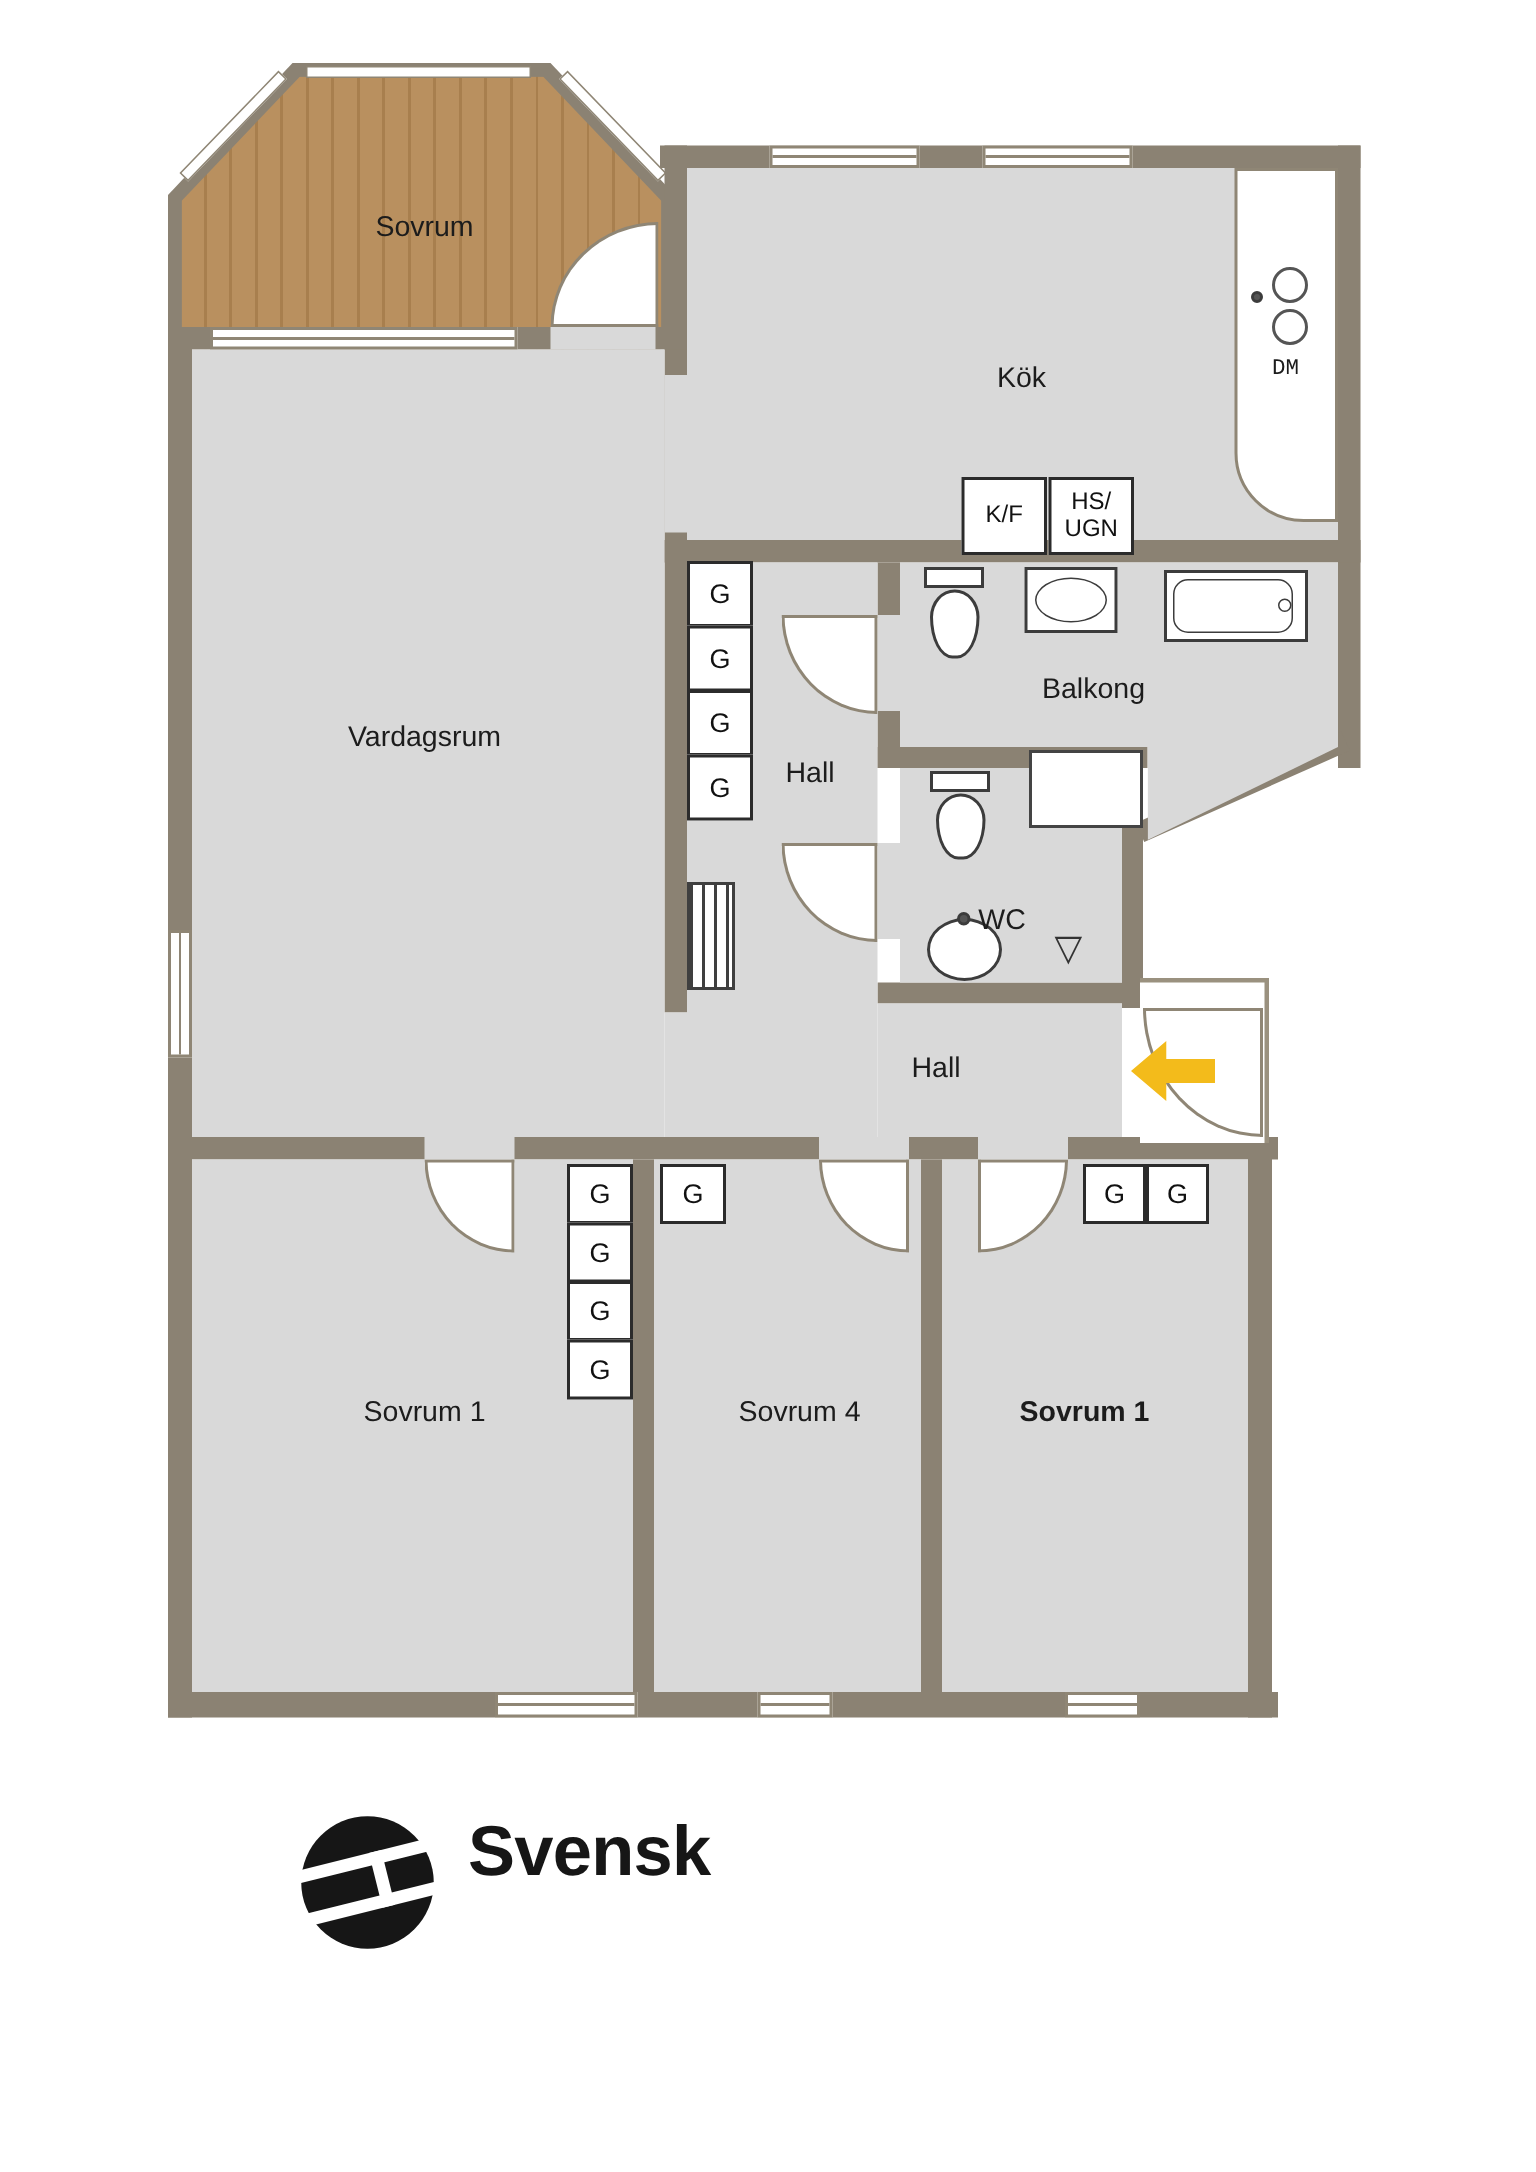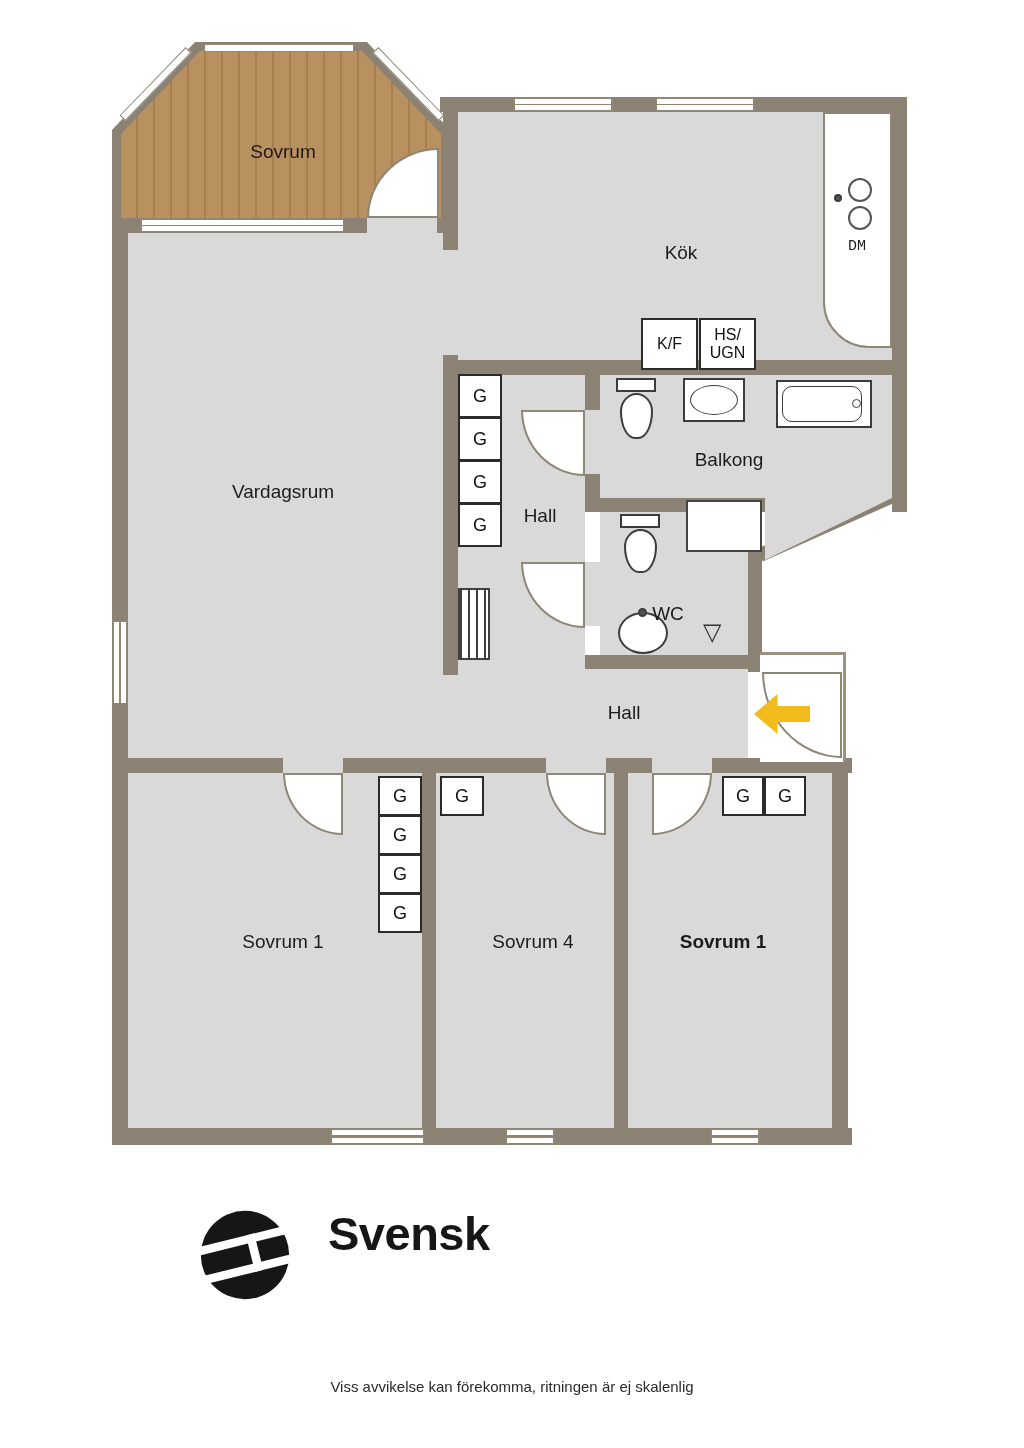--- a/index.html
+++ b/index.html
@@ -32,21 +32,21 @@
     background:repeating-linear-gradient(90deg,#b9905f 0 15px,#a87f4e 15px 17px);
     clip-path:polygon(0px 83px,79px 0px,241px 0px,320px 83px,320px 182px,0px 182px);}
   .railwin{position:absolute;background:#fff;border:1px solid #8f8675;box-sizing:border-box;}
   .radiator{position:absolute;left:458px;top:588px;width:32px;height:72px;border:2px solid #3f3f3f;box-sizing:border-box;
     background:repeating-linear-gradient(90deg,#3f3f3f 0 2px,#ffffff 2px 8px);}
   .arrow{position:absolute;left:754px;top:694px;width:56px;height:40px;background:#f3bb1b;
     clip-path:polygon(0 50%,42% 0,42% 30%,100% 30%,100% 70%,42% 70%,42% 100%);}
   .alcove{position:absolute;left:760px;top:652px;width:86px;height:110px;background:#ffffff;
     border-top:3px solid #9a917f;border-right:3px solid #9a917f;box-sizing:border-box;}
   .drain{position:absolute;left:703px;top:618px;font-size:24px;color:#333;}
-  .brand{position:absolute;left:328px;top:1208px;color:#161616;font-weight:600;font-size:47px;line-height:51px;letter-spacing:-0.5px;}
+  .brand{position:absolute;left:312px;top:1208px;color:#161616;font-weight:600;font-size:47px;line-height:51px;letter-spacing:-0.5px;}
   .brand span{display:block;}
   .footer{position:absolute;left:0;top:1378px;width:100%;text-align:center;font-size:15px;color:#2a2a2a;}
 </style>
 </head>
 <body>
 
 <div class="canvas">
 
   <div class="balcony-outer"></div>
   <div class="balcony-wood"></div>
@@ -195,15 +195,14 @@
     <g fill="#ffffff" transform="rotate(-14 50 50)">
       <rect x="-8" y="30" width="116" height="9"></rect>
       <rect x="-8" y="61" width="116" height="9"></rect>
       <rect x="56" y="30" width="9" height="40"></rect>
     </g>
   </svg>
   <div class="brand">
     <span>Svensk</span>
   </div>
 
-  <div class="footer">Viss avvikelse kan förekomma, ritningen är ej skalenlig</div>
 
 </div>
 
 </body></html>

